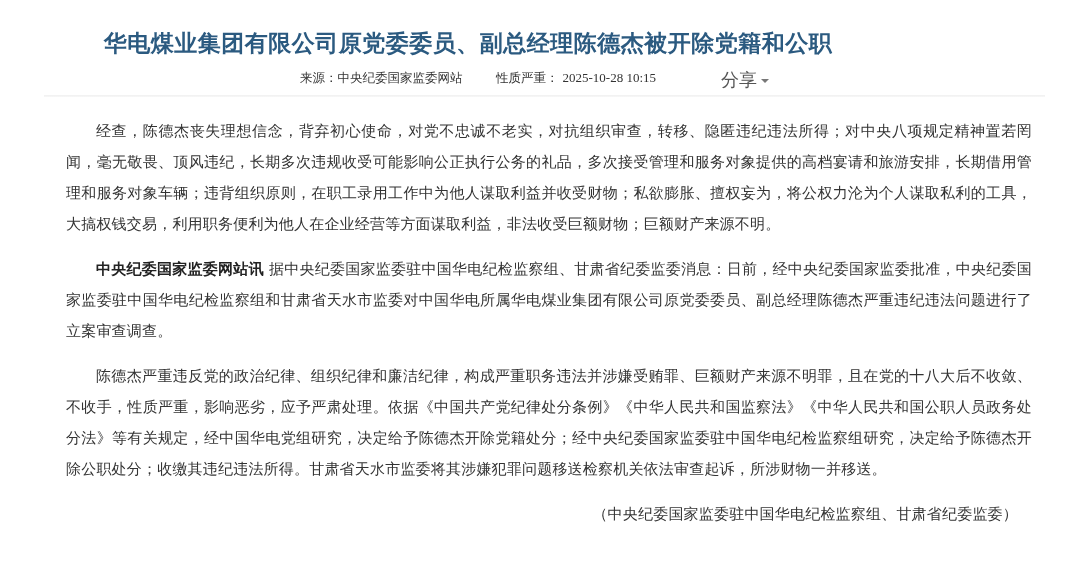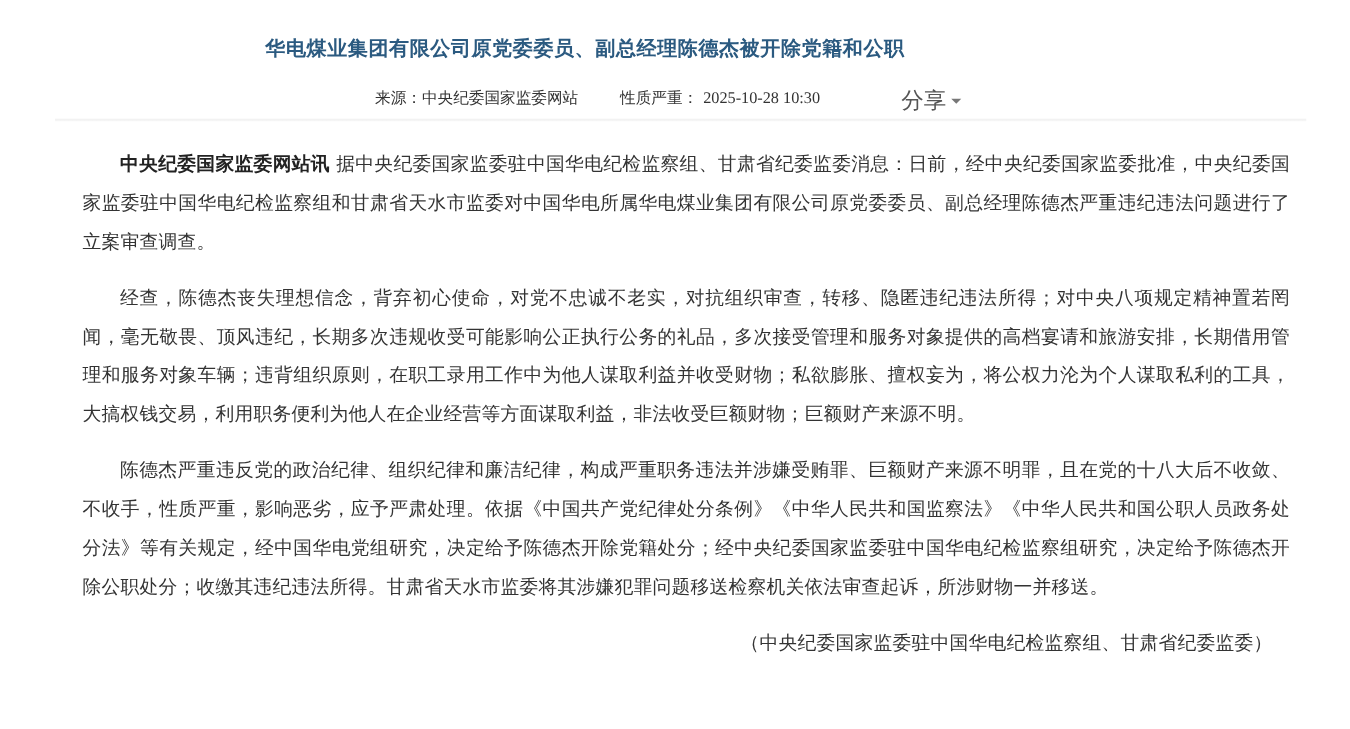--- a/index.html
+++ b/index.html
@@ -3,21 +3,21 @@
 <meta charset="utf-8">
 <style>
   html, body { margin: 0; padding: 0; background: #ffffff; }
   body {
     width: 1080px; height: 583px; overflow: hidden; position: relative;
     font-family: "DejaVu Sans", "Liberation Sans", sans-serif;
     color: #333333;
   }
   .title {
     position: absolute; top: 12px; left: 0; width: 936px;
-    text-align: center; font-size: 16px; font-weight: bold;
+    text-align: center; font-size: 23px; font-weight: bold;
     color: #2b5a80; letter-spacing: 0.5px; line-height: 32px;
   }
   .meta {
     position: absolute; top: 68px; left: 0; width: 1080px; height: 20px;
     font-size: 12.5px; color: #333;
   }
   .meta .source { position: absolute; left: 300px; top: 2px; }
   .meta .pubtime { position: absolute; left: 496px; top: 2px; }
   .meta .pubtime .date { font-family: "Liberation Serif", "DejaVu Serif", serif; font-size: 13px; margin-left: 4px; }
   .meta .share {
@@ -43,27 +43,27 @@
 </head>
 <body>
 
 <h1 class="title">华电煤业集团有限公司原党委委员、副总经理陈德杰被开除党籍和公职</h1>
 
 <div class="meta">
   <span class="source">
     <span>来源：</span><span>中央纪委国家监委网站</span>
   </span>
   <span class="pubtime">
-    <span>性质严重：</span><span class="date">2025-10-28 10:30</span>
+    <span>性质严重：</span><span class="date">2025-10-28 10:15</span>
   </span>
   <span class="share">
     <span>分享</span><span class="caret"></span>
   </span>
 </div>
 
 <div class="divider"></div>
 
 <div class="article">
+  <p><span>经查，陈德杰丧失理想信念，背弃初心使命，对党不忠诚不老实，对抗组织审查，转移、隐匿违纪违法所得；对中央八项规定精神置若罔闻，毫无敬畏、顶风违纪，长期多次违规收受可能影响公正执行公务的礼品，多次接受管理和服务对象提供的高档宴请和旅游安排，长期借用管理和服务对象车辆；违背组织原则，在职工录用工作中为他人谋取利益并收受财物；私欲膨胀、擅权妄为，将公权力沦为个人谋取私利的工具，大搞权钱交易，利用职务便利为他人在企业经营等方面谋取利益，非法收受巨额财物；巨额财产来源不明。</span></p>
   <p><strong>中央纪委国家监委网站讯</strong><span> 据中央纪委国家监委驻中国华电纪检监察组、甘肃省纪委监委消息：日前，经中央纪委国家监委批准，中央纪委国家监委驻中国华电纪检监察组和甘肃省天水市监委对中国华电所属华电煤业集团有限公司原党委委员、副总经理陈德杰严重违纪违法问题进行了立案审查调查。</span></p>
-  <p><span>经查，陈德杰丧失理想信念，背弃初心使命，对党不忠诚不老实，对抗组织审查，转移、隐匿违纪违法所得；对中央八项规定精神置若罔闻，毫无敬畏、顶风违纪，长期多次违规收受可能影响公正执行公务的礼品，多次接受管理和服务对象提供的高档宴请和旅游安排，长期借用管理和服务对象车辆；违背组织原则，在职工录用工作中为他人谋取利益并收受财物；私欲膨胀、擅权妄为，将公权力沦为个人谋取私利的工具，大搞权钱交易，利用职务便利为他人在企业经营等方面谋取利益，非法收受巨额财物；巨额财产来源不明。</span></p>
   <p><span>陈德杰严重违反党的政治纪律、组织纪律和廉洁纪律，构成严重职务违法并涉嫌受贿罪、巨额财产来源不明罪，且在党的十八大后不收敛、不收手，性质严重，影响恶劣，应予严肃处理。依据《中国共产党纪律处分条例》《中华人民共和国监察法》《中华人民共和国公职人员政务处分法》等有关规定，经中国华电党组研究，决定给予陈德杰开除党籍处分；经中央纪委国家监委驻中国华电纪检监察组研究，决定给予陈德杰开除公职处分；收缴其违纪违法所得。甘肃省天水市监委将其涉嫌犯罪问题移送检察机关依法审查起诉，所涉财物一并移送。</span></p>
   <p class="sign">（中央纪委国家监委驻中国华电纪检监察组、甘肃省纪委监委）</p>
 </div>
 
 </body></html>

